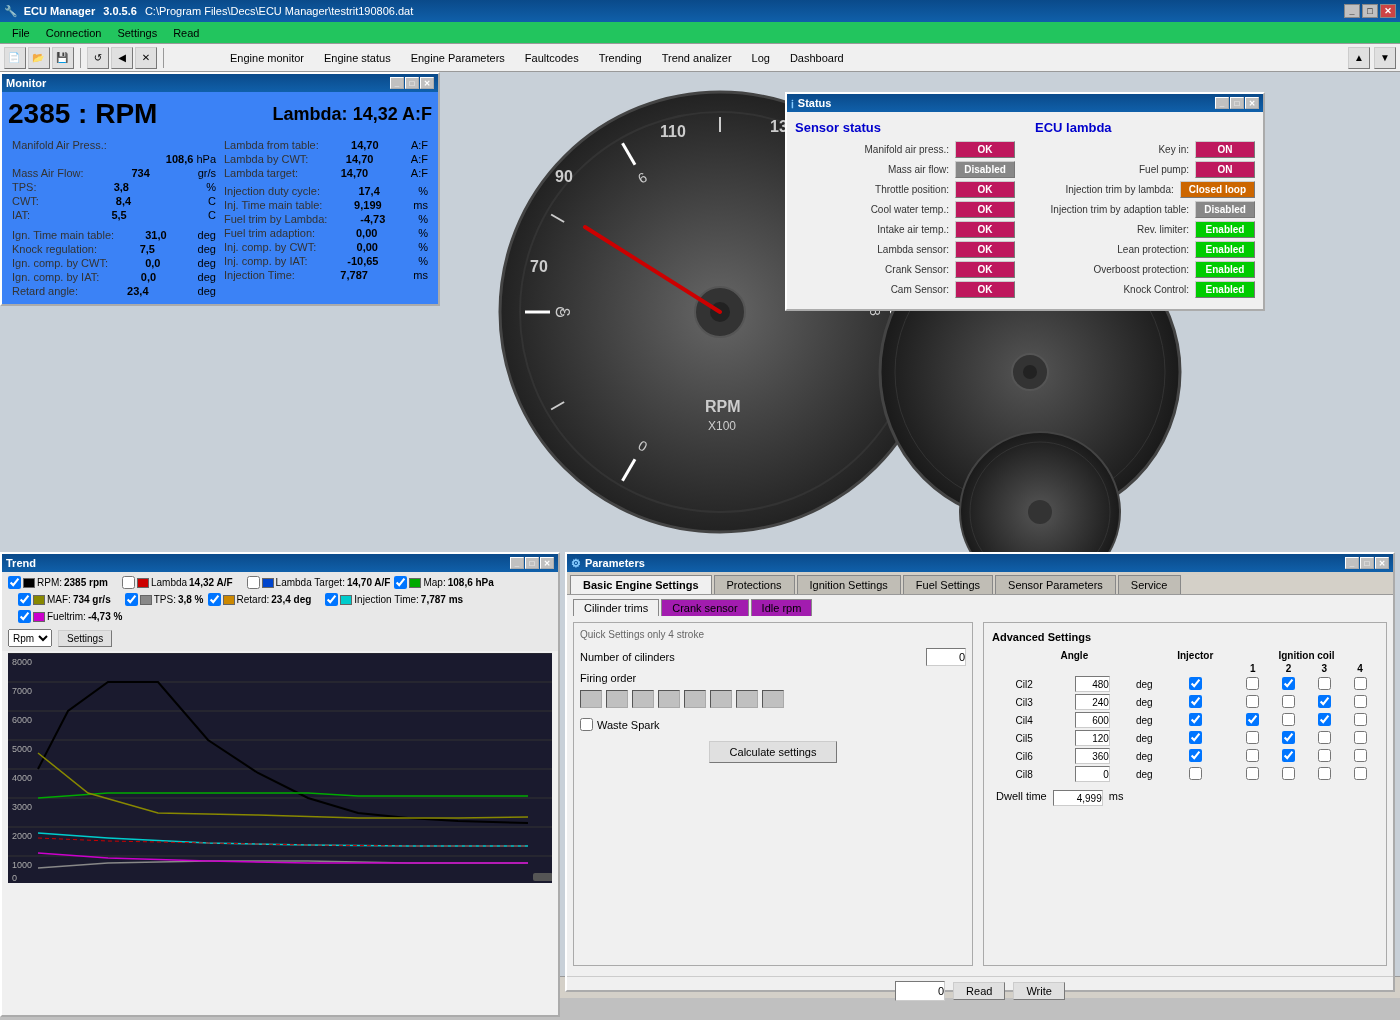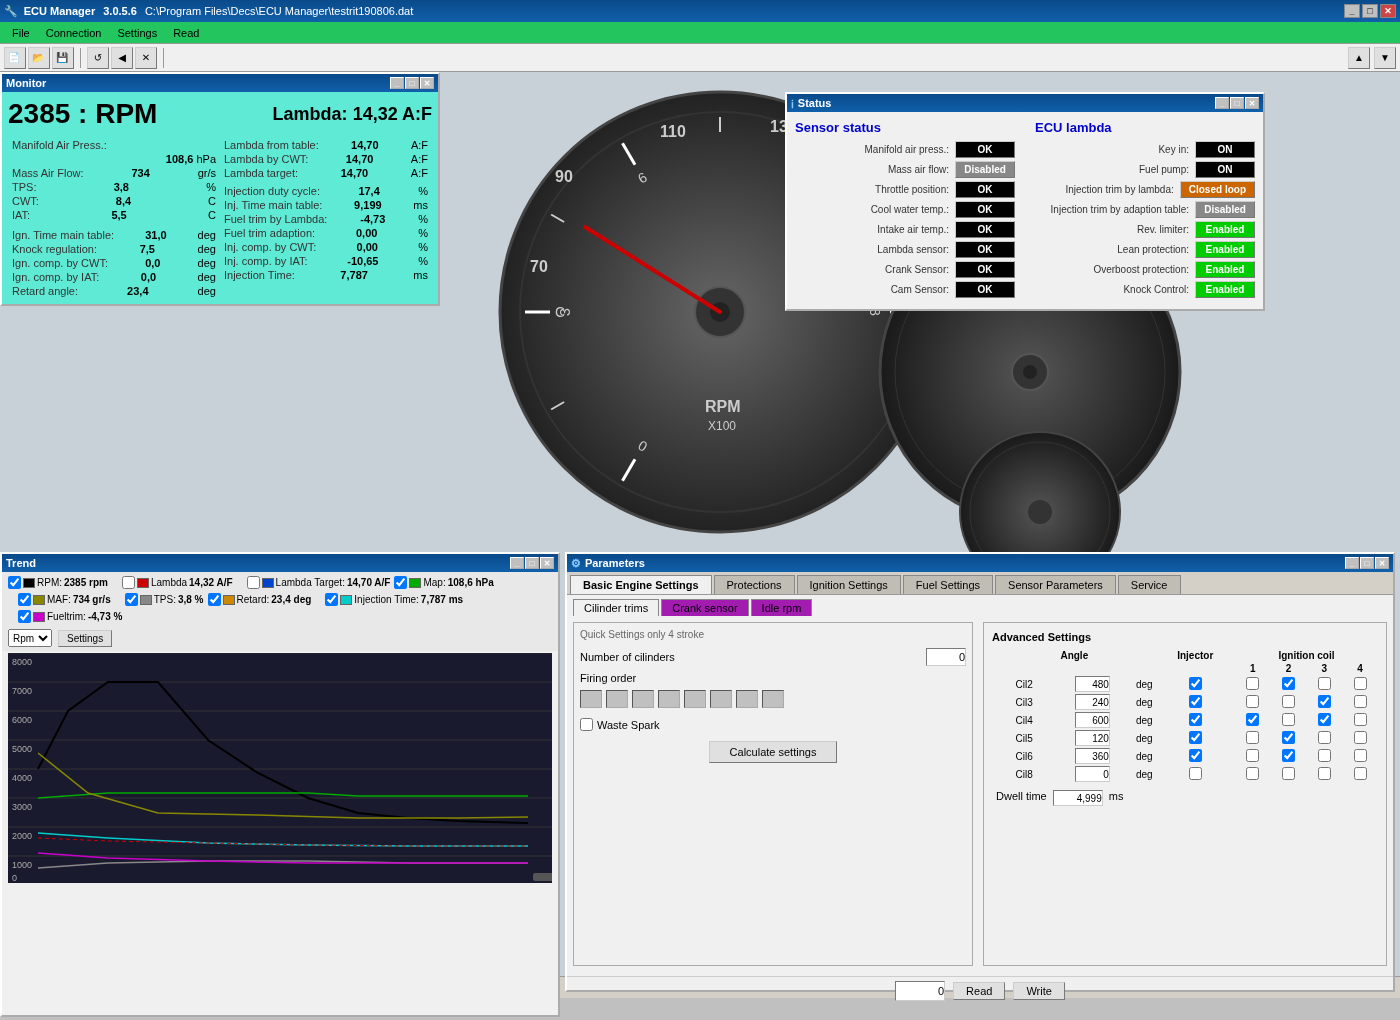--- a/index.html
+++ b/index.html
@@ -24,21 +24,21 @@
     
     
     .main-area { display: flex; position: relative; background: #c8d0d8; height: calc(1020px - 22px - 22px - 28px - 22px); }
     
     
     .monitor-window { position: absolute; top: 0; left: 0; width: 440px; background: #f0f0f0; border: 2px outset #fff; z-index: 10; }
     .win-titlebar { background: linear-gradient(to bottom, #0a4a8a, #1060aa); color: white; height: 18px; display: flex; align-items: center; padding: 0 4px; font-size: 11px; font-weight: bold; }
     .win-title-btns { margin-left: auto; display: flex; gap: 1px; }
     .win-btn { width: 14px; height: 12px; background: #c0c0c0; border: 1px outset #fff; font-size: 8px; display: flex; align-items: center; justify-content: center; cursor: pointer; }
     
-    .monitor-content { padding: 6px; background: #5eead4; }
+    .monitor-content { padding: 6px; background: #3b82f6; }
     .monitor-rpm { font-size: 28px; font-weight: bold; color: #000; }
     .monitor-lambda { font-size: 18px; font-weight: bold; }
     .monitor-top { display: flex; justify-content: space-between; align-items: center; margin-bottom: 8px; }
     .monitor-grid { display: grid; grid-template-columns: 1fr 1fr; gap: 0; }
     .monitor-left { }
     .monitor-right { }
     .data-row { display: flex; justify-content: space-between; padding: 1px 4px; font-size: 11px; }
     .data-label { color: #333; }
     .data-value { font-weight: bold; color: #000; }
     
@@ -47,21 +47,21 @@
     
     
     .status-window { position: absolute; top: 20px; left: 785px; width: 480px; background: #f0f0f0; border: 2px outset #fff; z-index: 20; }
     .status-inner { display: flex; padding: 8px; gap: 20px; }
     .sensor-section { flex: 1; }
     .ecu-section { flex: 1; }
     .section-title { font-size: 13px; color: #0000cc; font-weight: bold; margin-bottom: 6px; }
     .sensor-row { display: flex; align-items: center; justify-content: space-between; margin: 3px 0; }
     .sensor-label { font-size: 10px; text-align: right; color: #333; flex: 1; padding-right: 6px; }
     .status-btn { padding: 2px 8px; font-size: 10px; font-weight: bold; border: 1px outset #ccc; min-width: 60px; text-align: center; }
-    .btn-green { background: #000000; color: white; }
+    .btn-green { background: #be185d; color: white; }
     .btn-disabled { background: #888; color: white; }
     .btn-closedloop { background: #cc6600; color: white; }
     .btn-enabled { background: #00cc00; color: white; }
     .ecu-row { display: flex; align-items: center; justify-content: flex-end; margin: 3px 0; gap: 6px; }
     .ecu-label { font-size: 10px; text-align: right; color: #333; }
     
     
     .trend-window { position: absolute; top: 480px; left: 0; width: 560px; height: 465px; background: #f0f0f0; border: 2px outset #fff; z-index: 10; }
     .trend-controls { padding: 4px 6px; display: flex; flex-wrap: wrap; gap: 2px; background: #e8e8e8; }
     .trend-check { display: flex; align-items: center; gap: 2px; font-size: 10px; }
@@ -140,20 +140,30 @@
 
 <div class="toolbar">
   <div class="toolbar-btn">📄</div>
   <div class="toolbar-btn">📂</div>
   <div class="toolbar-btn">💾</div>
   <div class="toolbar-separator"></div>
   <div class="toolbar-btn">↺</div>
   <div class="toolbar-btn">◀</div>
   <div class="toolbar-btn">✕</div>
   <div class="toolbar-separator"></div>
+  <div class="toolbar-nav">
+    <span>Engine monitor</span>
+    <span>Engine status</span>
+    <span>Engine Parameters</span>
+    <span>Faultcodes</span>
+    <span>Trending</span>
+    <span>Trend analizer</span>
+    <span>Log</span>
+    <span>Dashboard</span>
+  </div>
   <div class="nav-arrows">
     <div class="toolbar-btn">▲</div>
     <div class="toolbar-btn">▼</div>
   </div>
 </div>
 
 <div class="main-area">
 
   <div class="tacho-area">
     <svg class="tacho-svg" width="800" height="480">

